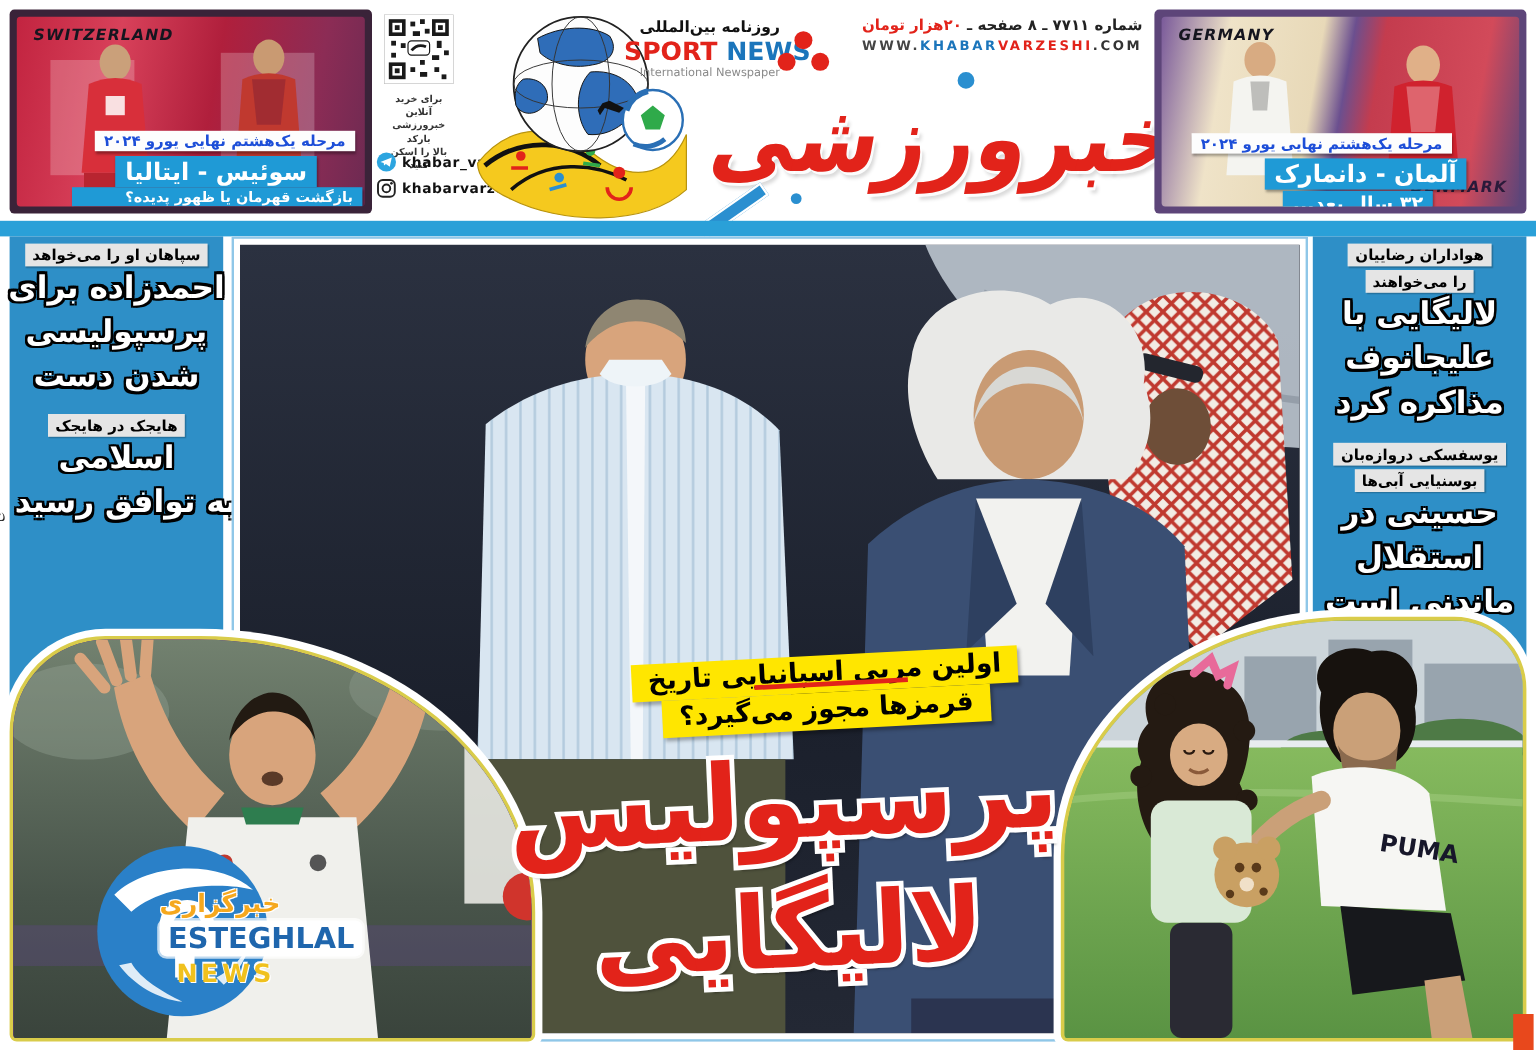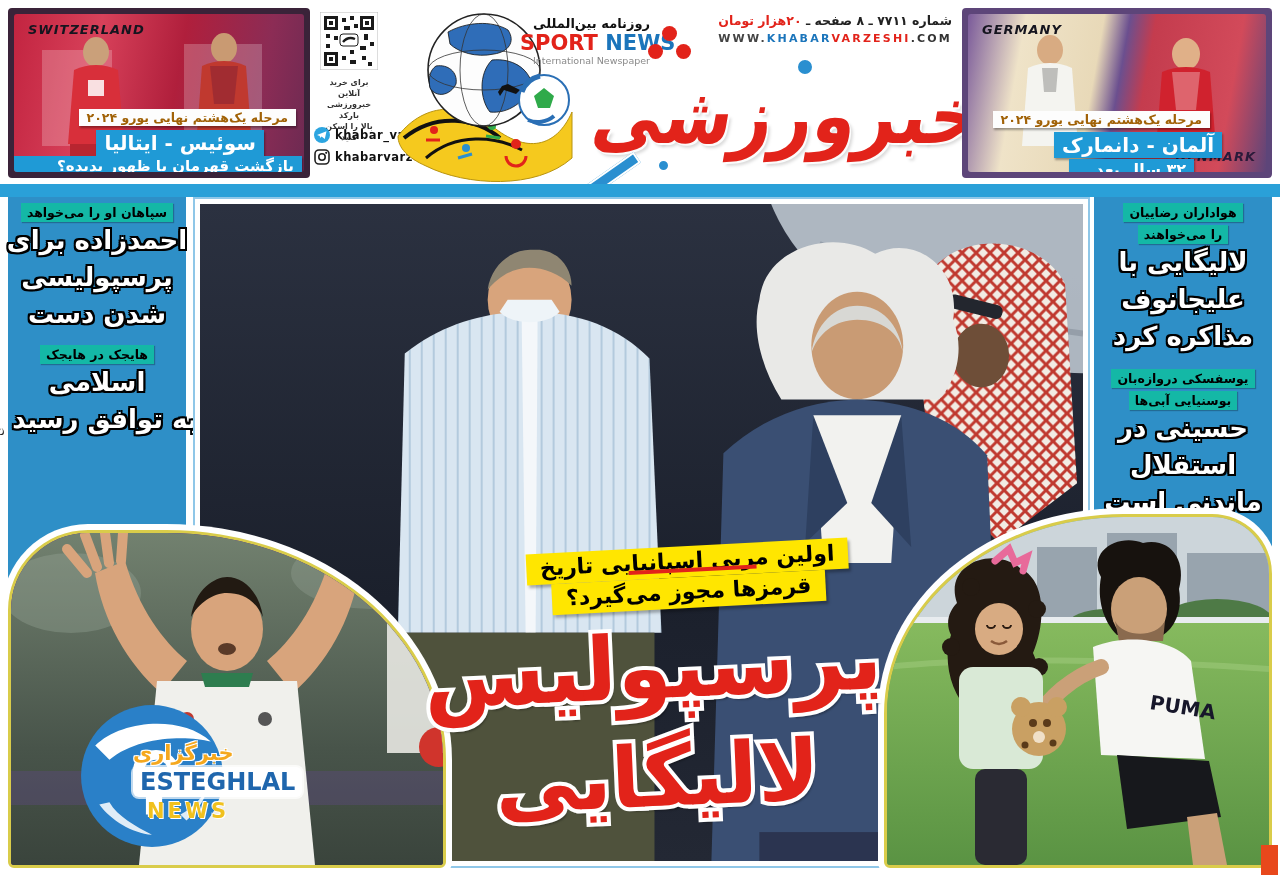--- a/index.html
+++ b/index.html
@@ -12,21 +12,21 @@
   .promo{position:absolute;top:8px;height:170px;border-radius:4px;overflow:hidden;}
   .promo-left{left:8px;width:302px;background:#3a2339;}
   .promo-right{left:962px;width:310px;background:#5d4579;}
   .promo-inner{position:absolute;inset:6px;border-radius:3px;overflow:hidden;}
   .pl-bg{background:linear-gradient(100deg,#c22440 0%,#d8415a 28%,#b01f3c 55%,#8c2c55 82%,#6d2a52 100%);}
   .pr-bg{background:linear-gradient(100deg,#7a5a9a 0%,#efe3c8 18%,#e8d9b8 42%,#6b4f8f 50%,#c43c4e 58%,#d24a5a 85%,#5d4579 100%);}
   .country-label{position:absolute;font-style:italic;font-weight:700;font-size:13px;color:#15151f;letter-spacing:1px;}
   .country-label.light{color:#2a1a3a;}
   .strip{position:absolute;font-weight:700;white-space:nowrap;direction:rtl;padding:1px 8px;
          box-shadow:1px 2px 2px rgba(0,0,0,.35);}
-  .strip.white{background:#fdfdfd;color:#a16207;font-size:12.5px;}
+  .strip.white{background:#fdfdfd;color:#1d4ed8;font-size:12.5px;}
   .strip.blue{background:#1f9ad6;color:#fff;}
   .e-shape{position:absolute;background:rgba(255,255,255,.22);}
   .player-svg{position:absolute;inset:0;width:100%;height:100%;}
 
   
   .qr-block{left:318px;top:12px;width:62px;text-align:center;}
   .qr-caption{font-size:8px;font-weight:700;color:#333;direction:rtl;line-height:11px;margin-top:3px;}
   .social{left:314px;top:127px;width:148px;}
   .social-row{display:flex;align-items:center;gap:5px;margin-bottom:6px;}
   .social-handle{font-weight:800;font-size:11.5px;color:#111;letter-spacing:.5px;}
@@ -55,21 +55,21 @@
   .website .w{color:#444;}  .website .k{color:#1b75bb;}  .website .v{color:#e2231a;}  .website .c{color:#333;}
 
   
   .divider{left:0;top:184px;width:1280px;height:13px;background:#2aa0d8;}
 
   
   .bluecol{position:absolute;top:197px;width:178px;height:420px;background:#2e8fc7;z-index:1;
            display:flex;flex-direction:column;align-items:center;direction:rtl;}
   .col-left{left:8px;}
   .col-right{left:1094px;}
-  .kicker{background:#14b8a6;color:#000;font-size:12.5px;font-weight:700;padding:0 6px;line-height:19px;
+  .kicker{background:#e5e5e5;color:#000;font-size:12.5px;font-weight:700;padding:0 6px;line-height:19px;
           white-space:nowrap;box-shadow:1px 1px 1px rgba(0,0,0,.25);}
   .hl-line{color:#fff;font-weight:800;font-size:26px;line-height:37px;white-space:nowrap;text-align:center;
      text-shadow:-2px -2px 0 #000,2px -2px 0 #000,-2px 2px 0 #000,2px 2px 0 #000,
                  0 -2px 0 #000,0 2px 0 #000,-2px 0 0 #000,2px 0 0 #000;}
   .pgnum{font-size:11px;vertical-align:-6px;text-shadow:1px 1px 0 #000;opacity:.9;}
 
   
   .main-photo{left:193px;top:197px;width:897px;height:671px;background:#fff;padding:5px;
               border:2px solid #8fc7e8;z-index:2;}
   .photo-scene{position:relative;width:100%;height:100%;overflow:hidden;background:#1d222e;}
@@ -129,21 +129,21 @@
         </g>
         <g>
           <ellipse cx="210" cy="34" rx="13" ry="15" fill="#c99a72"></ellipse>
           <path d="M188,52 Q210,42 232,52 L238,132 L182,132 Z" fill="#c0392f"></path>
           <path d="M196,52 L224,52 L220,90 L200,90 Z" fill="#8c2433" opacity=".6"></path>
         </g>
       </svg>
       <span class="country-label" style="left:14px;top:8px;">SWITZERLAND</span>
       <span class="strip white" style="top:95px;right:8px;">مرحله یک‌هشتم نهایی یورو ۲۰۲۴</span>
       <span class="strip blue" style="top:116px;right:40px;font-size:20px;">سوئیس - ایتالیا</span>
-      <span class="strip blue" style="top:142px;right:2px;font-size:15px;padding-left:44px;">بازگشت قهرمان یا ظهور پدیده؟</span>
+      <span class="strip blue" style="top:142px;right:2px;font-size:12px;padding-left:44px;">بازگشت قهرمان یا ظهور پدیده؟</span>
     </div>
   </div>
 
   <div class="abs qr-block">
     <svg width="58" height="58" viewBox="0 0 58 58">
       <rect width="58" height="58" fill="#fff" stroke="#bbb"></rect>
       <g fill="#1a1a1a">
         <rect x="4" y="4" width="14" height="14"></rect>
           <rect x="40" y="4" width="14" height="14"></rect>
         <rect x="4" y="40" width="14" height="14"></rect>

